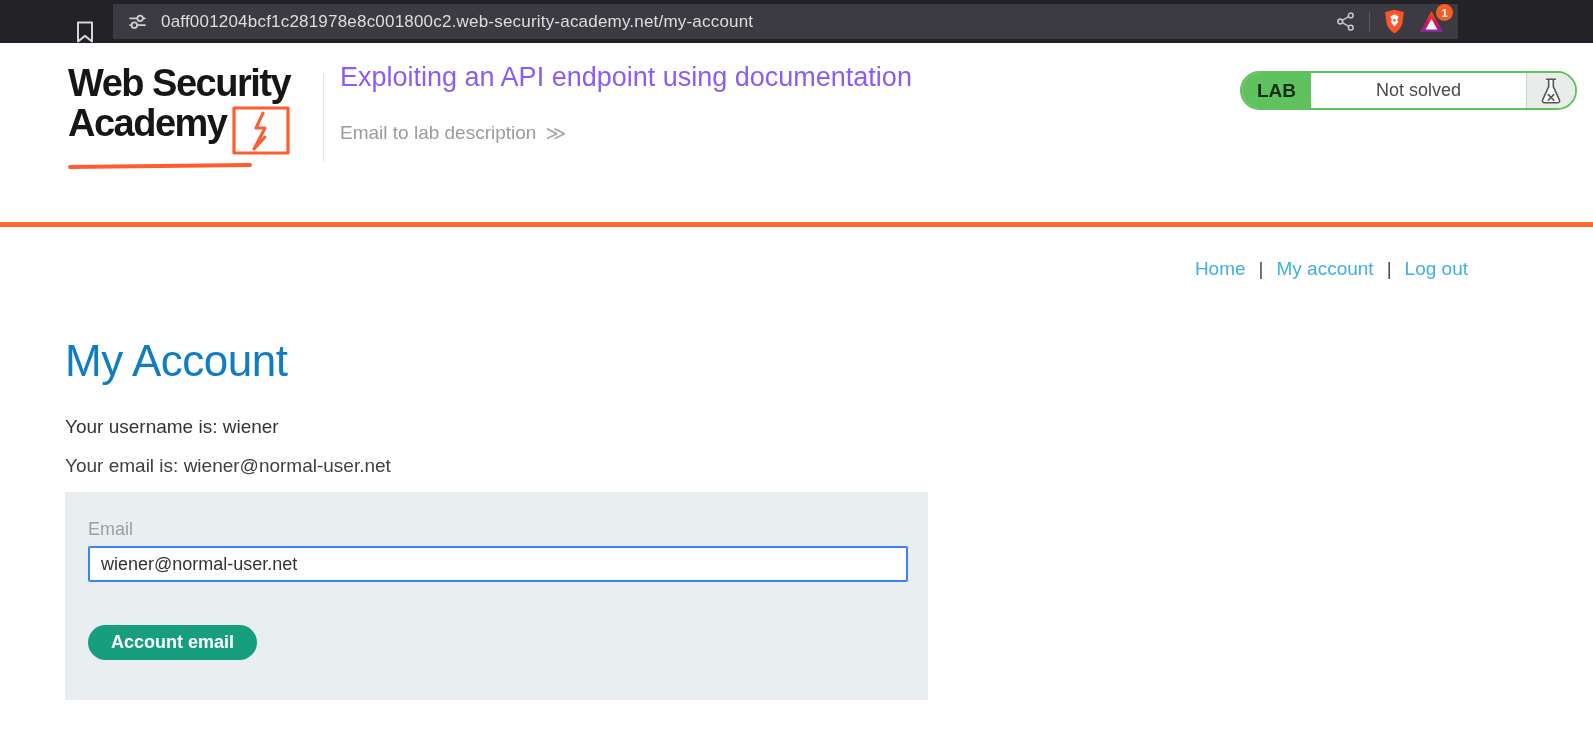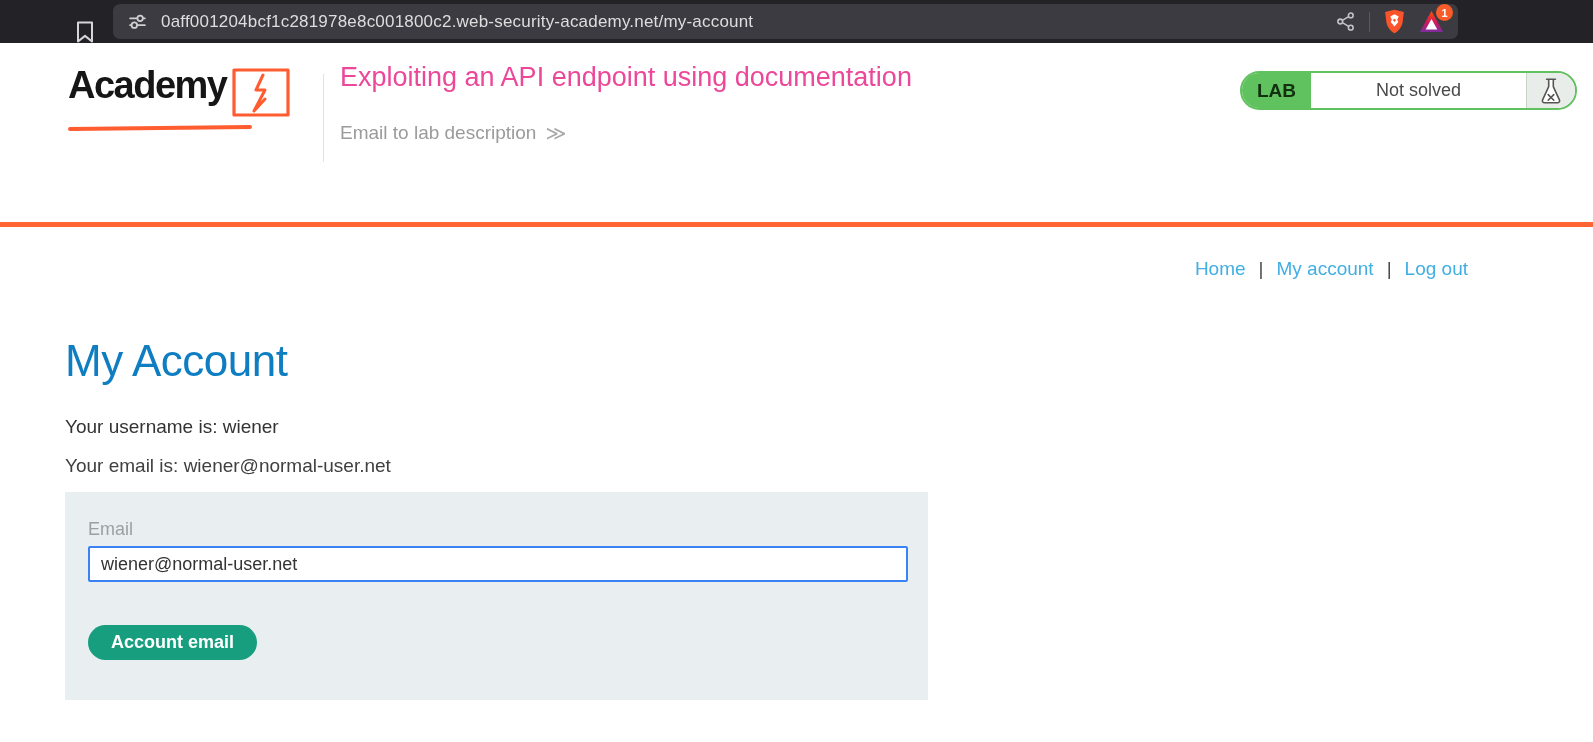--- a/index.html
+++ b/index.html
@@ -2,37 +2,37 @@
 <html><head>
 <meta charset="utf-8">
 <style>
   * { margin:0; padding:0; box-sizing:border-box; }
   body { background:#fff; font-family:"Liberation Sans", sans-serif; }
   #root { position:relative; width:1593px; height:742px; background:#fff; overflow:hidden; }
 
   
   .browser-bar { position:absolute; top:0; left:0; width:1593px; height:43px; background:#232327; display:flex; align-items:center; }
   .bookmark-wrap { position:absolute; left:74px; top:10px; width:22px; height:24px; cursor:pointer; }
-  .url-field { position:absolute; left:113px; top:4px; width:1345px; height:35px; background:#3b3b41; border-radius:7px; display:flex; align-items:center; padding:16px 14px; }
+  .url-field { position:absolute; left:113px; top:4px; width:1345px; height:35px; background:#3b3b41; border-radius:1px; display:flex; align-items:center; padding:16px 14px; }
   .tune-wrap { width:20px; height:20px; margin-right:14px; flex:none; cursor:pointer; }
   .url-text { color:#dedee0; font-size:17px; letter-spacing:0.2px; white-space:nowrap; }
   .url-right { margin-left:auto; display:flex; align-items:center; gap:13px; }
   .vdiv { width:1px; height:20px; background:#5a5a5e; }
   .icon-btn { position:relative; display:flex; align-items:center; justify-content:center; cursor:pointer; }
   .rewards-badge { position:absolute; top:-6px; right:-9px; min-width:17px; height:17px; border-radius:9px; background:#f85c28; color:#fff; font-size:11px; font-weight:bold; display:flex; align-items:center; justify-content:center; padding:0 3px; }
 
   
   .logo { position:absolute; left:68px; top:64px; cursor:pointer; }
   .logo-l1 { font-size:38px; font-weight:bold; color:#161616; letter-spacing:-1.5px; line-height:1.0; }
   .logo-l2-row { display:flex; align-items:flex-start; margin-top:2px; }
   .logo-l2 { font-size:38px; font-weight:bold; color:#161616; letter-spacing:-1.5px; line-height:1.0; }
   .bolt-box { margin-left:6px; margin-top:2px; }
   .logo-underline { width:184px; height:4px; background:#ff5c30; border-radius:2px; margin-top:4px; transform:rotate(-0.6deg); }
   .logo-divider { position:absolute; left:323px; top:74px; width:1px; height:88px; background:#e2e2e2; }
-  .lab-title { position:absolute; left:340px; top:62px; font-size:27px; color:#ec4899; }
+  .lab-title { position:absolute; left:340px; top:62px; font-size:27px; color:#8b5cf6; }
   .back-link { position:absolute; left:340px; top:121px; font-size:19px; color:#9b9b9b; cursor:pointer; display:flex; align-items:center; gap:9px; }
   .back-chevron { font-size:20px; color:#a8a8a8; }
 
   .lab-badge { position:absolute; left:1240px; top:71px; height:39px; display:flex; align-items:stretch; border:2px solid #5fc25f; border-radius:20px; overflow:hidden; background:#fff;gap:48px; }
   .lab-badge-label { background:#5fc25f; color:#12300f; font-weight:bold; font-size:19px; display:flex; align-items:center; padding:0 15px; }
   .lab-badge-status { background:#fff; color:#4a4a4a; font-size:18px; display:flex; align-items:center; padding:0 17px; }
   .lab-badge-flask { background:#e9ede9; border-left:1px solid #c9d4c9; width:49px; display:flex; align-items:center; justify-content:center; }
 
   .orange-rule { position:absolute; top:222px; left:0; width:1593px; height:5px; background:#ff6633; }
 
@@ -101,20 +101,21 @@
             <polygon points="12,0.8 23.2,21 0.8,21" fill="url(#batg)"></polygon>
             <polygon points="12,8.6 17.6,18.6 6.4,18.6" fill="#ffffff"></polygon>
           </svg>
           <span class="rewards-badge">1</span>
         </div>
       </div>
     </div>
   </div>
 
   <div class="logo">
+    <div class="logo-l1">Web Security</div>
     <div class="logo-l2-row">
       <div class="logo-l2">Academy</div>
       <div class="bolt-box">
         <svg width="58" height="50" viewBox="0 0 58 50">
           <rect x="2" y="2" width="54" height="45" fill="none" stroke="#ff5c30" stroke-width="3.2" stroke-linejoin="round"></rect>
           <path d="M31 7 L24 22 h9 L22 43 M22 43 l11 -12" fill="none" stroke="#ff5c30" stroke-width="3" stroke-linejoin="round" stroke-linecap="round"></path>
         </svg>
       </div>
     </div>
     <div class="logo-underline"></div>

